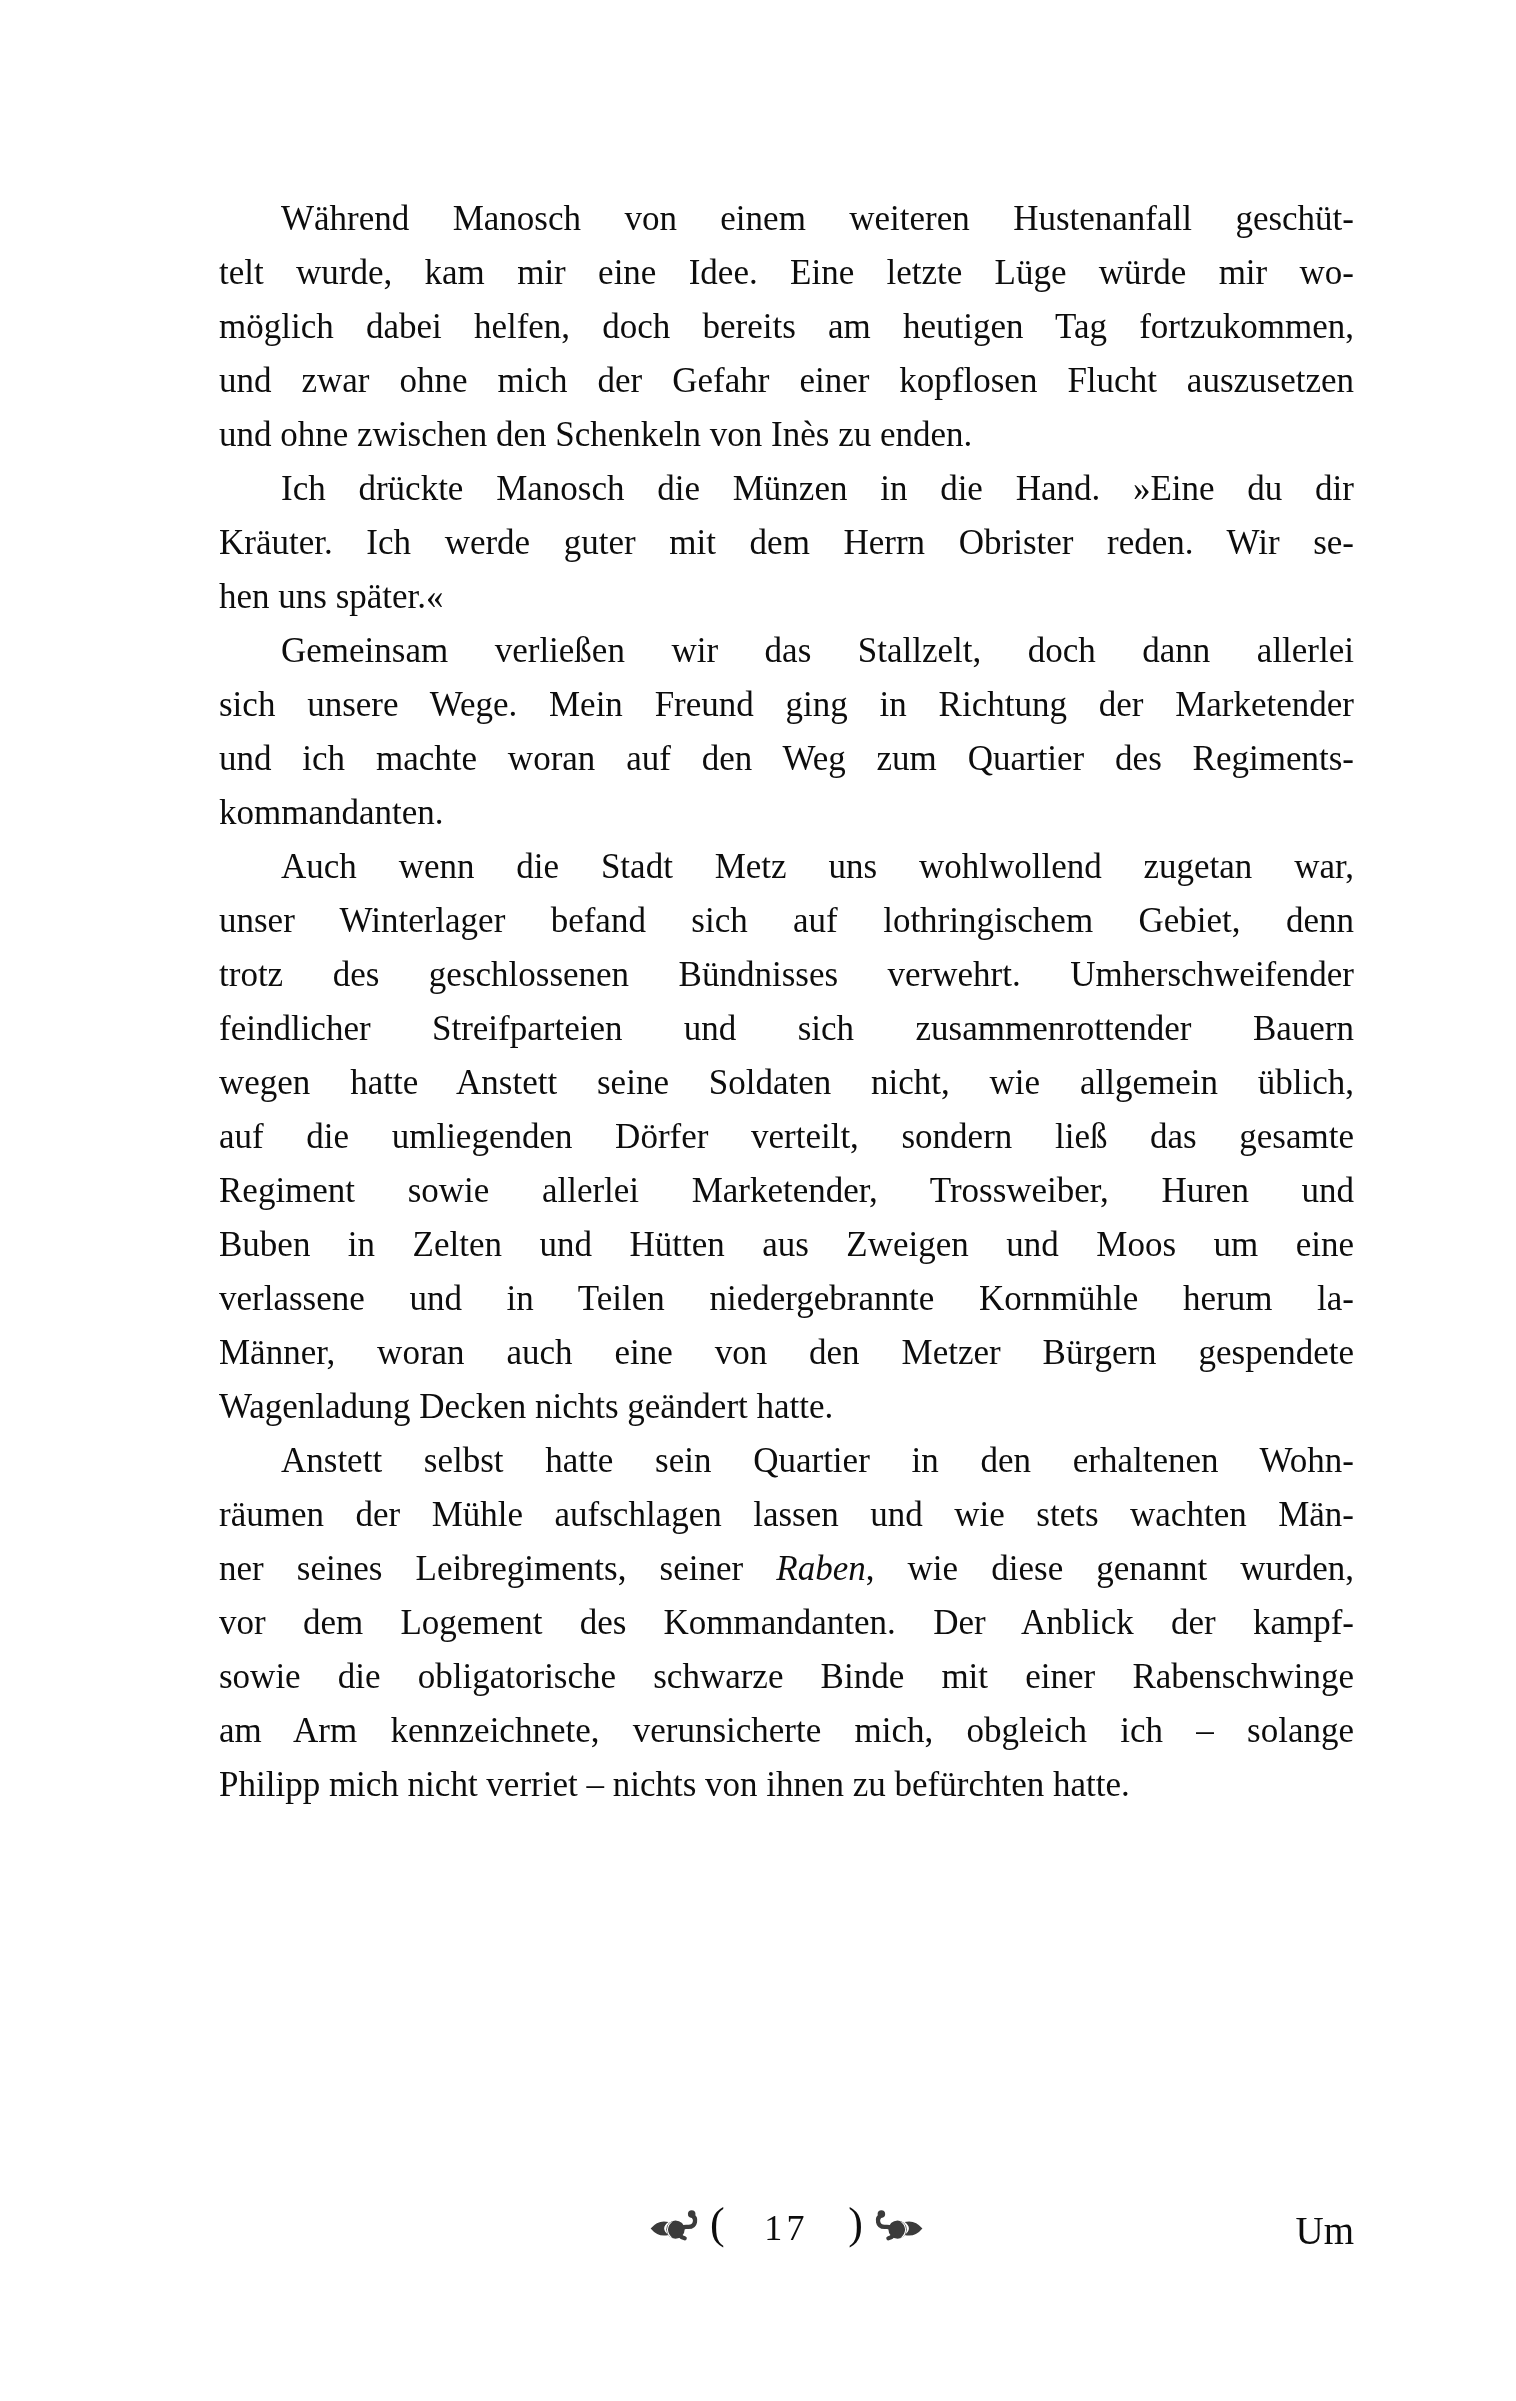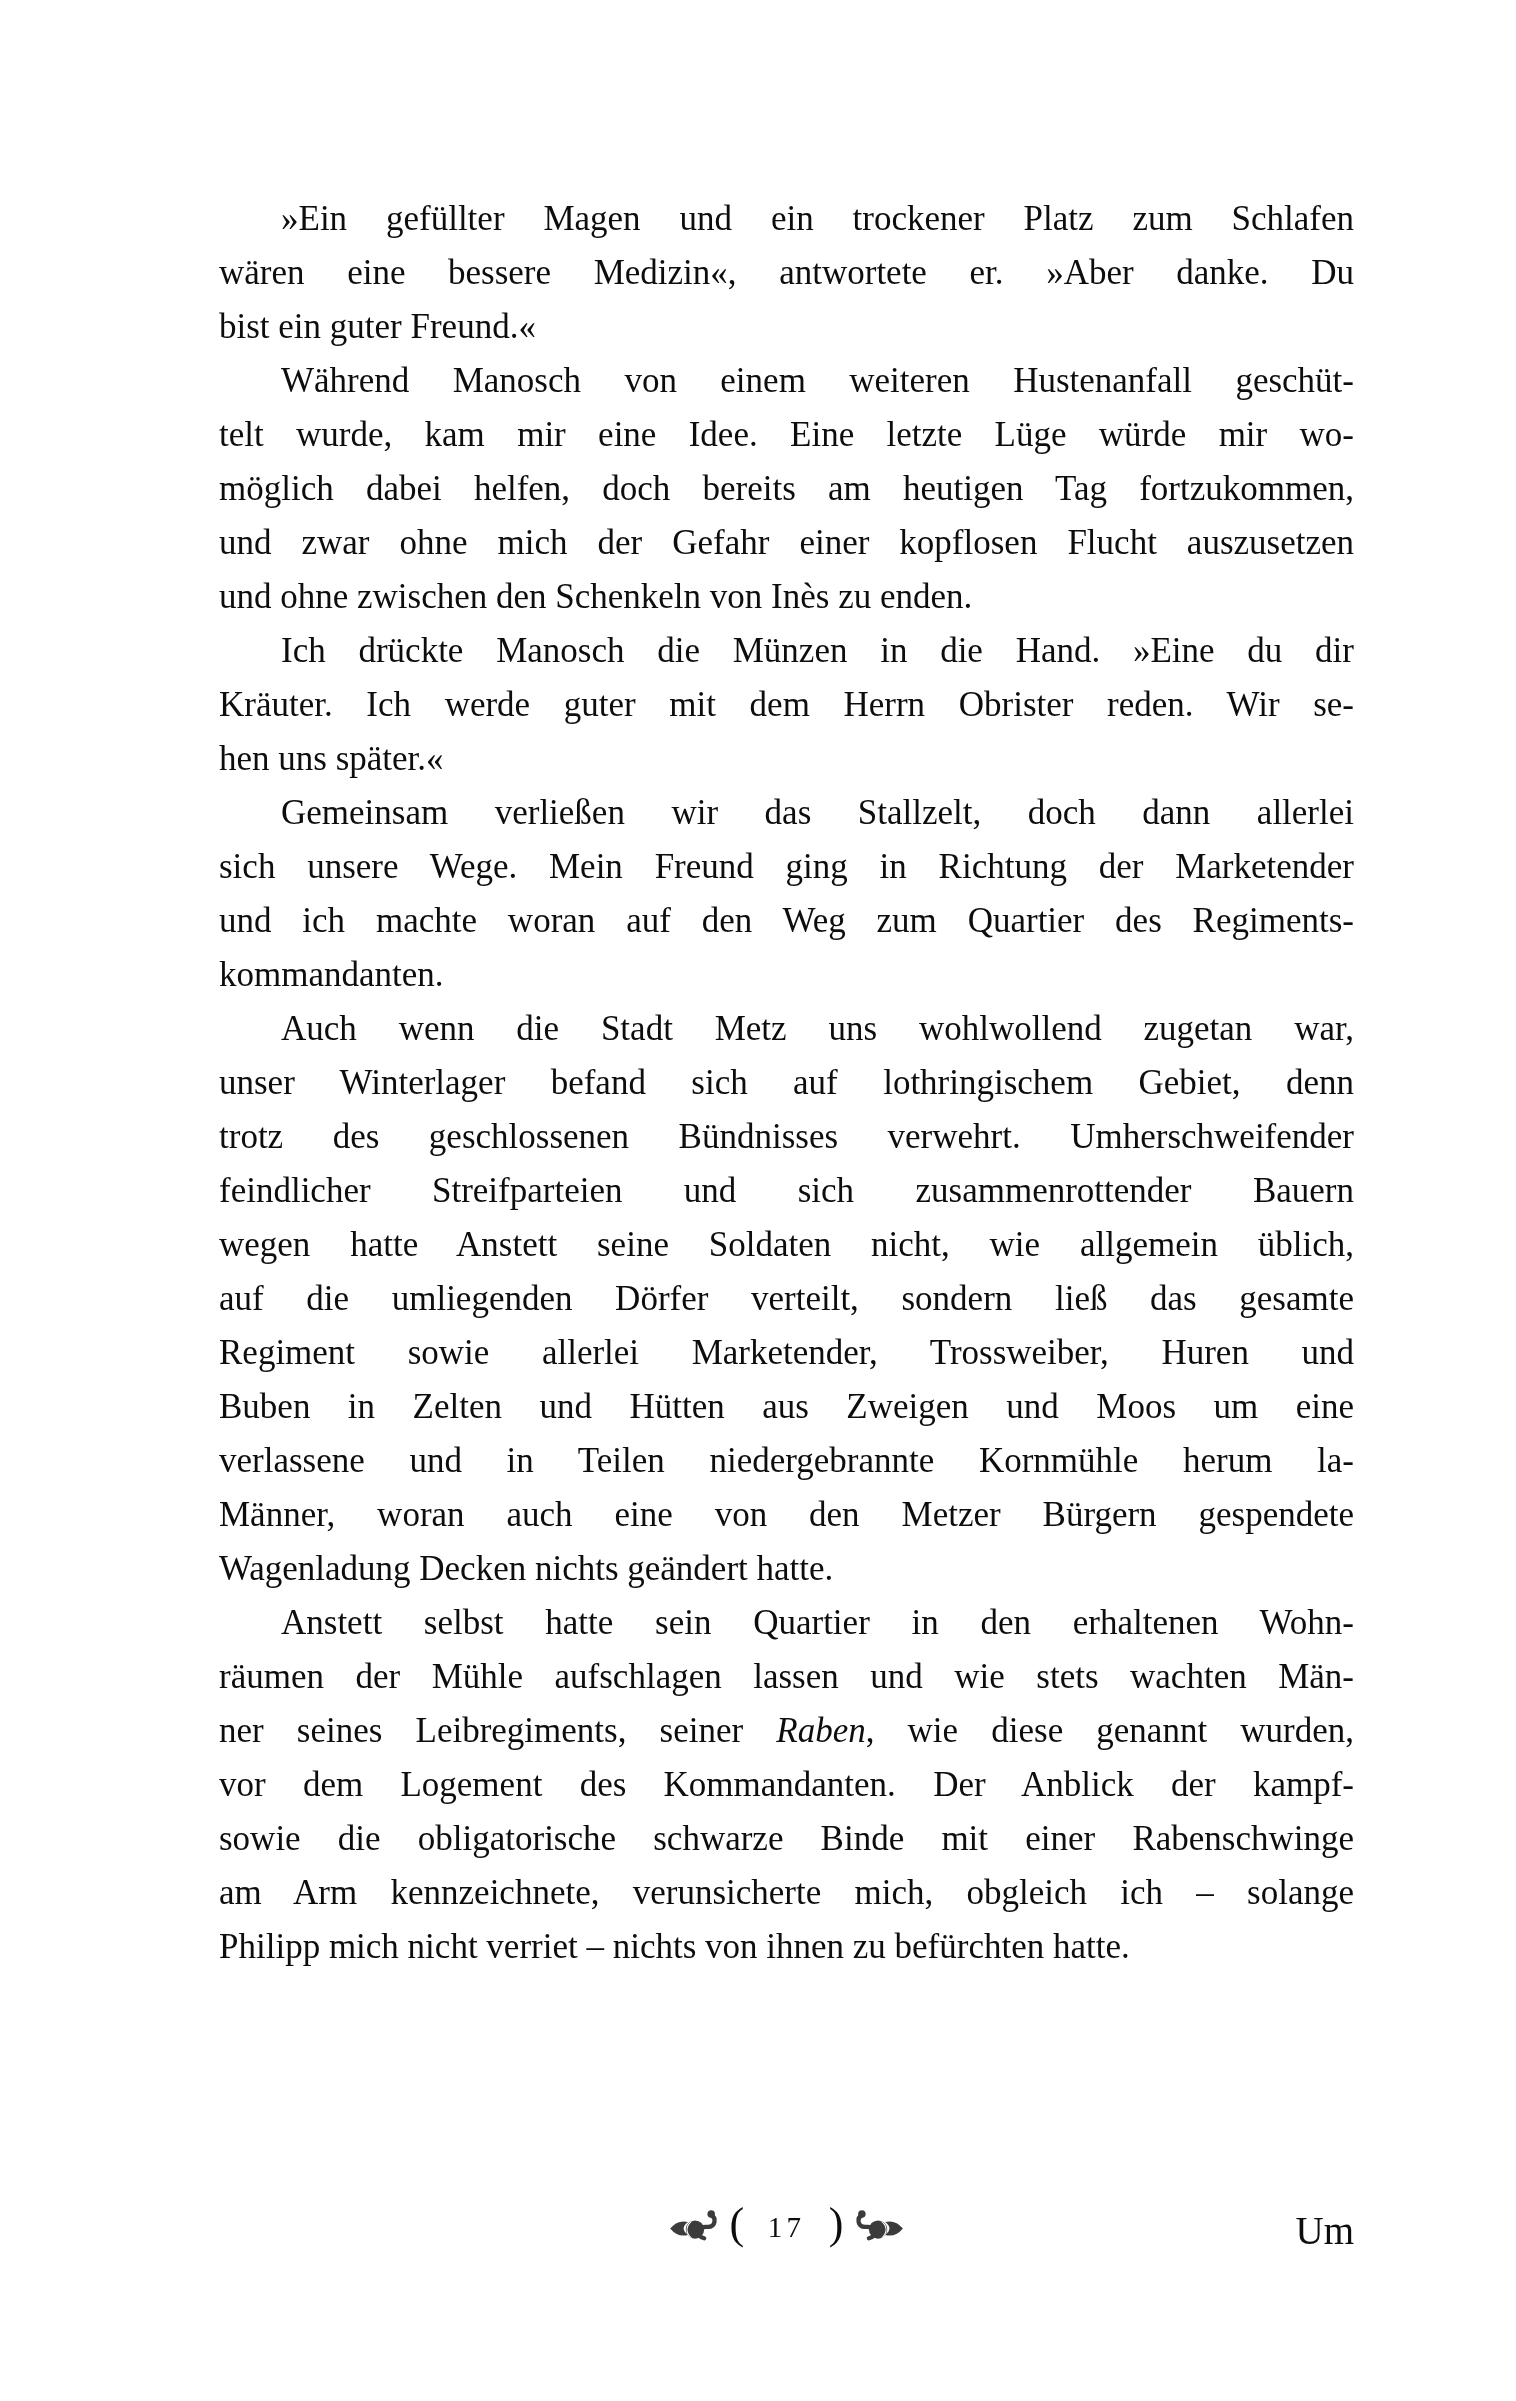--- a/index.html
+++ b/index.html
@@ -60,47 +60,42 @@
   }
   .fleuron svg { width: 100%; height: 100%; }
   .fleuron.mirrored { transform: scaleX(-1); }
   .paren {
     font-size: 44px;
     line-height: 1;
     padding-bottom: 4.3px;
     font-weight: 400;
   }
   .pagenum {
-    font-size: 29px;
+    font-size: 36px;
     line-height: 1;
     letter-spacing: 4.3px;
-    margin: 0 16px;
+    margin: 0 32px;
     padding-top: 3.2px;
   }
   .catchword {
     position: absolute;
     right: 0;
     top: 50%;
     transform: translateY(-58%);
     font-size: 39px;
     line-height: 1;
     margin-top: 8px;
   }
 </style>
 </head>
 <body>
 
 <div class="page" style="--bg-color: #ffffff; --text-color: #0d0d0d; --ornament-color: #3b3b3b;">
 
   <div class="text-block">
-      <div class="para">
-        <div class="line first">»Ein gefüllter Magen und ein trockener Platz zum Schlafen</div>
-        <div class="line">wären eine bessere Medizin«, antwortete er. »Aber danke. Du</div>
-        <div class="line last">bist ein guter Freund.«</div>
-      </div>
       <div class="para">
         <div class="line first">Während Manosch von einem weiteren Hustenanfall geschüt-</div>
         <div class="line">telt wurde, kam mir eine Idee. Eine letzte Lüge würde mir wo-</div>
         <div class="line">möglich dabei helfen, doch bereits am heutigen Tag fortzukommen,</div>
         <div class="line">und zwar ohne mich der Gefahr einer kopflosen Flucht auszusetzen</div>
         <div class="line last">und ohne zwischen den Schenkeln von Inès zu enden.</div>
       </div>
       <div class="para">
         <div class="line first">Ich drückte Manosch die Münzen in die Hand. »Eine du dir</div>
         <div class="line">Kräuter. Ich werde guter mit dem Herrn Obrister reden. Wir se-</div>

